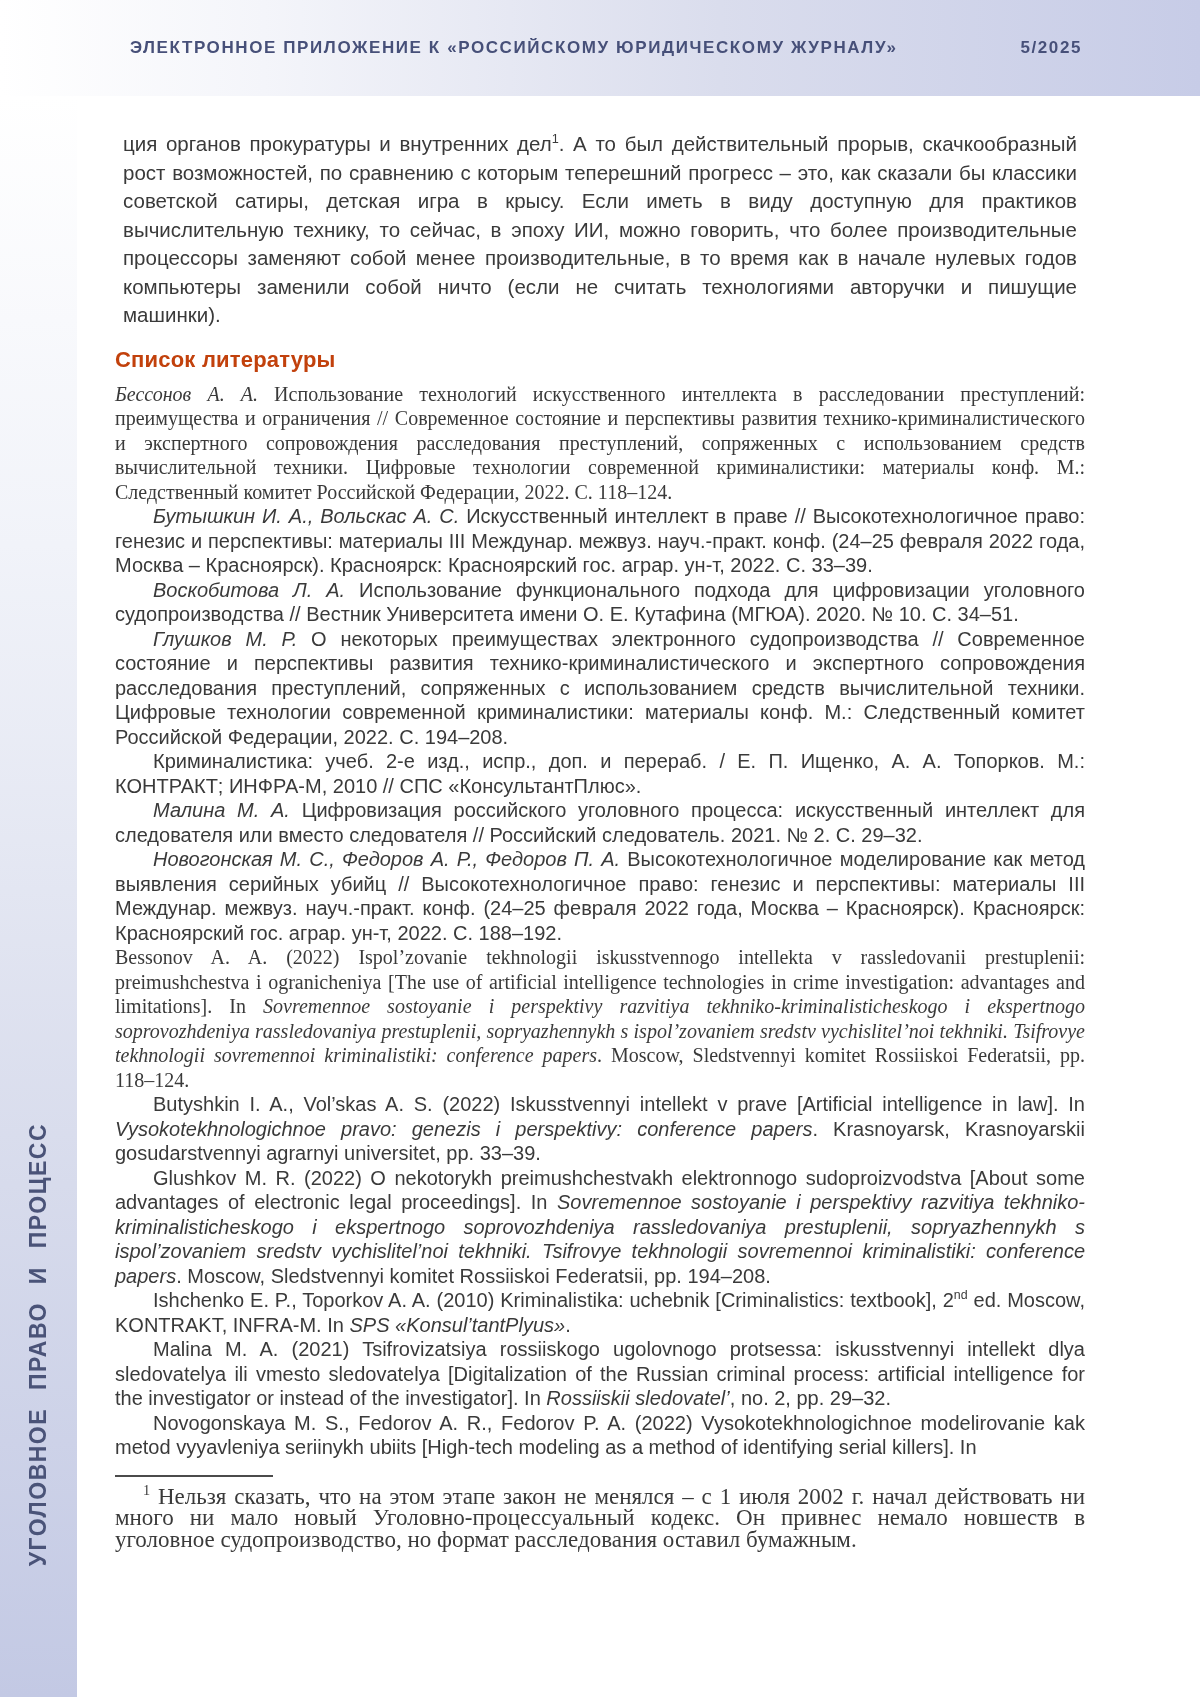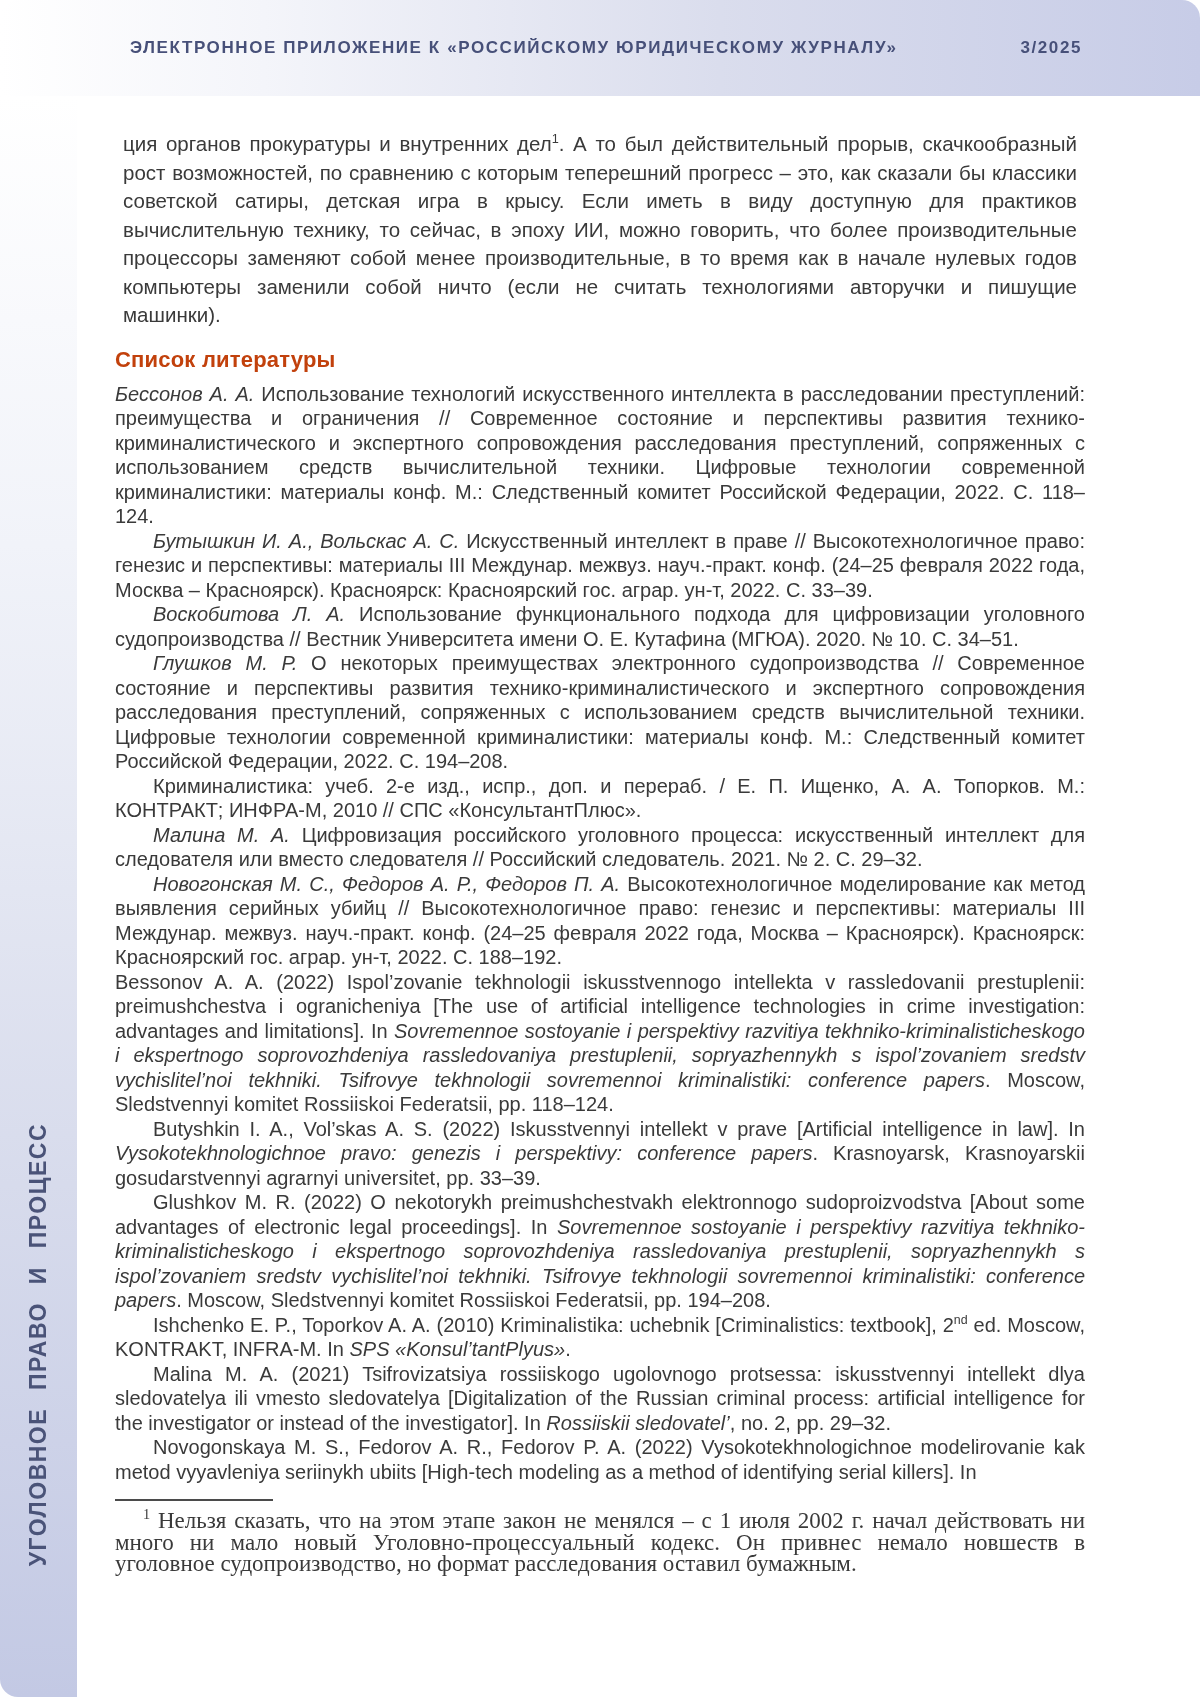--- a/index.html
+++ b/index.html
@@ -1,17 +1,17 @@
 <!DOCTYPE html>
 <html lang="ru"><head>
 <meta charset="utf-8">
 <style>
   html,body{margin:0;padding:0;background:#ffffff;}
   .page{position:relative;width:1200px;height:1697px;background:#ffffff;overflow:hidden;
-        font-family:"Liberation Sans","DejaVu Sans",sans-serif;border-radius:18px;}
+        font-family:"Liberation Sans","DejaVu Sans",sans-serif;}
 
   
   .header-band{position:absolute;top:0;left:0;width:1200px;height:96px;box-sizing:border-box;
         background:linear-gradient(to right,#ffffff 0%,#f4f5fa 22%,#dadded 60%,#c7cce7 100%);
         display:flex;align-items:center;justify-content:space-between;padding:0 118px 0 130px;}
   .journal-title,.issue-number{font-weight:bold;font-size:17px;letter-spacing:1.6px;color:#475079;}
 
   
   .side-strip{position:absolute;left:0;top:96px;width:77px;height:1601px;
         background:linear-gradient(to bottom,#ffffff 0%,#f1f3f9 28%,#d7dbec 68%,#c3c9e4 100%);}
@@ -22,35 +22,35 @@
   .page-number{position:absolute;left:0;top:1720px;width:77px;text-align:center;
         font-weight:bold;font-size:27px;color:#434d73;}
 
   
   .content{position:absolute;left:115px;top:122px;width:970px;color:#3a3a3a;}
   .body-par{margin:8px;font-size:20.5px;line-height:28.5px;text-align:justify;}
   .section-heading{margin:17px 0 9px;font-size:22px;line-height:26px;font-weight:bold;
         color:#c2410c;letter-spacing:0.2px;}
   .ref-list{margin:0;}
   .ref{margin:0;font-size:20px;line-height:24.5px;text-align:justify;text-indent:38px;}
-  .ref.first{text-indent:0;}
+  .ref.first{text-indent:0;font-family:Liberation Serif, serif;}
   i{font-style:italic;}
   sup{font-size:0.62em;line-height:0;vertical-align:super;}
 
   .footnote-sep{width:158px;border-top:2px solid #4b4b4b;margin:15px 0 9px;}
   .footnote{margin:0;font-size:23px;line-height:21.5px;text-align:justify;text-indent:28px;color:#3a3a3a;font-family:Liberation Serif, serif;}
 </style>
 </head>
 <body>
 
 <div class="page">
 
   <div class="header-band">
     <span class="journal-title">ЭЛЕКТРОННОЕ ПРИЛОЖЕНИЕ К «РОССИЙСКОМУ ЮРИДИЧЕСКОМУ ЖУРНАЛУ»</span>
-    <span class="issue-number">3/2025</span>
+    <span class="issue-number">5/2025</span>
   </div>
 
   <div class="side-strip"></div>
 
   <div class="side-label-wrap">
     <span class="side-label">УГОЛОВНОЕ ПРАВО И ПРОЦЕСС</span>
   </div>
 
   <div class="page-number">45</div>
 

